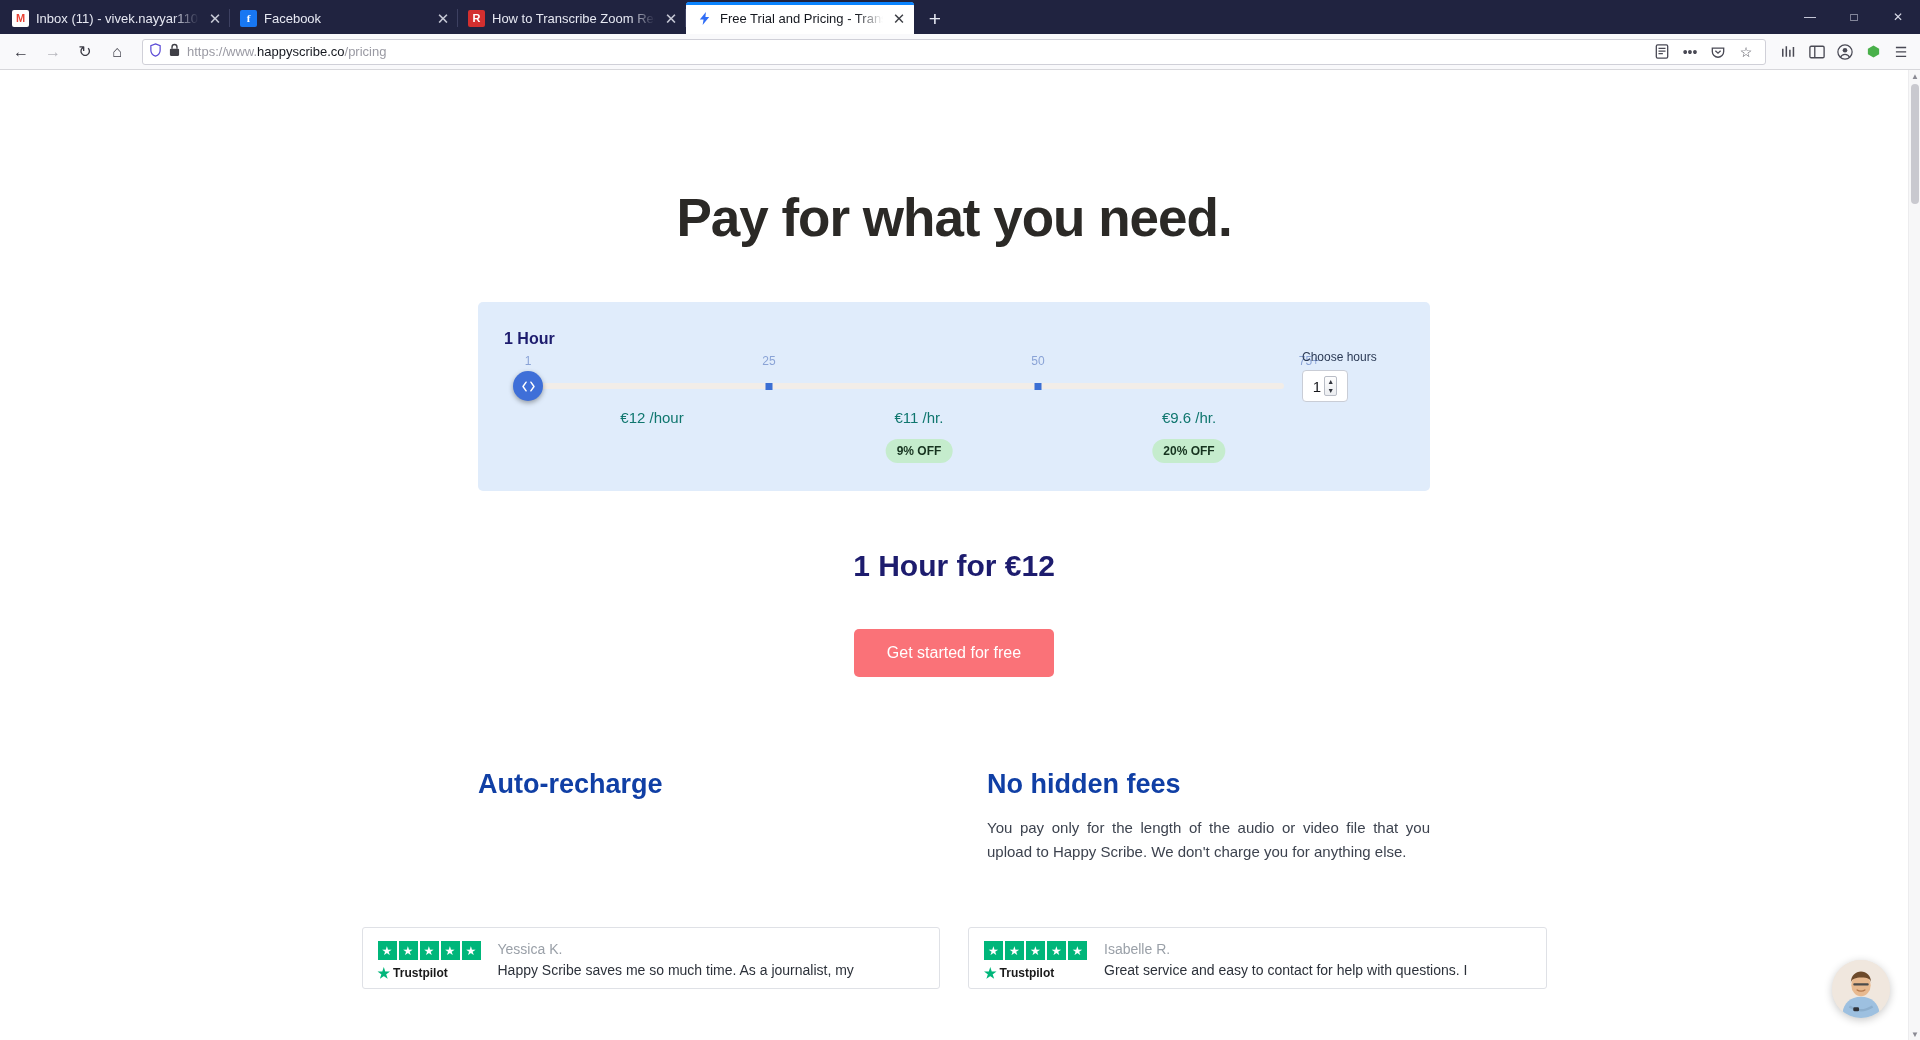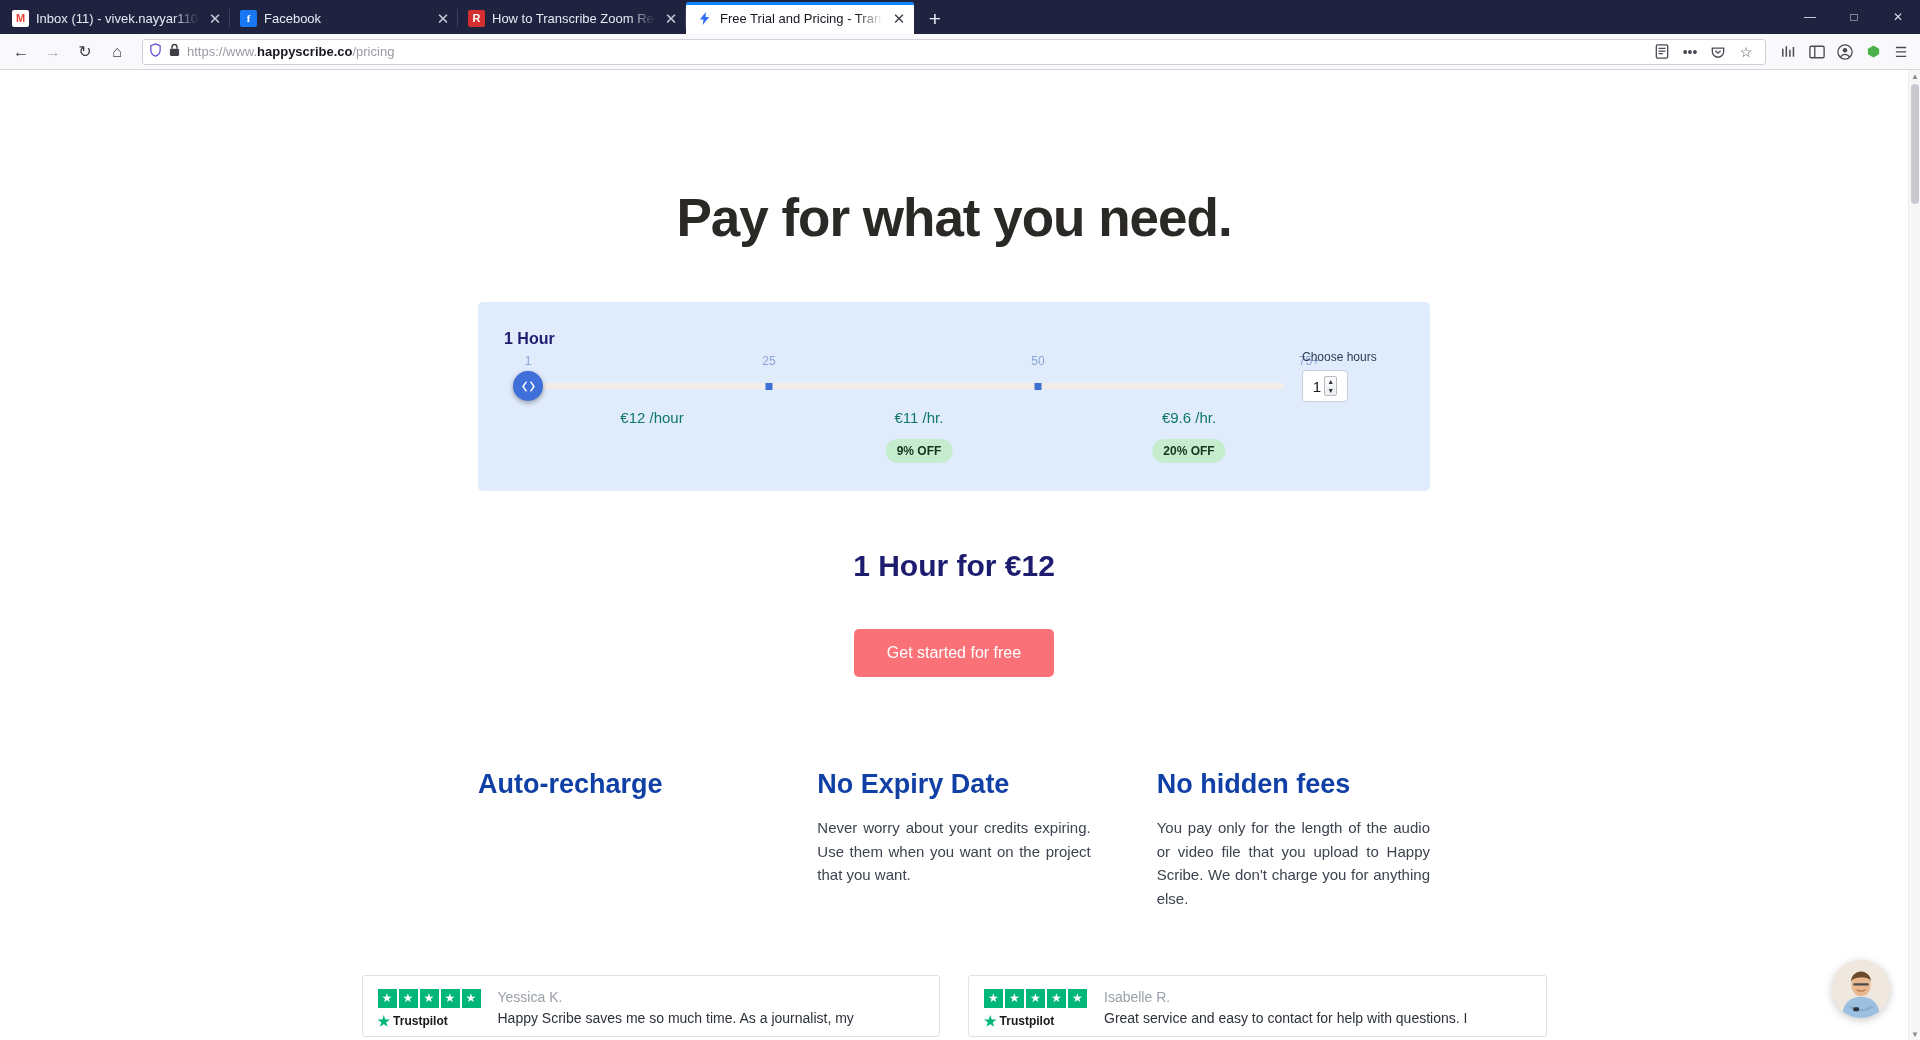--- a/index.html
+++ b/index.html
@@ -74,21 +74,21 @@
     width: 30px; height: 28px; display: flex; align-items: center; justify-content: center;
     color: #3a3a44; font-size: 16px; border-radius: 4px; cursor: pointer;
   }
   .navbtn.disabled { color: #b6b6bd; }
   .urlbar {
     flex: 1; height: 26px; background: #ffffff; border: 1px solid #d0d0d8;
     border-radius: 3px; margin: 0 8px; display: flex; align-items: center;
     padding: 0 6px; gap: 7px;
   }
   .url-text { font-size: 13px; color: #9a9aa3; white-space: nowrap; }
-  .url-text b { color: #15181f; font-weight: 700; }
+  .url-text b { color: #15181f; font-weight: 400; }
   .url-right { display: flex; align-items: center; gap: 2px; margin-left: auto; }
   .toolicon {
     width: 26px; height: 24px; display: flex; align-items: center; justify-content: center;
     color: #4a4a55; font-size: 14px; cursor: pointer;
   }
 
   
   .viewport {
     flex: 1; position: relative; background: #fff; overflow: hidden;
   }
@@ -385,24 +385,20 @@
 
       <div class="cta-wrap">
         <button class="cta">Get started for free</button>
       </div>
 
       <div class="features">
         <div class="feature">
           <h3>Auto-recharge</h3>
         </div>
         <div class="feature">
-          <h3>No Expiry Date</h3>
-          <p>Never worry about your credits expiring. Use them when you want on the project that you want.</p>
-        </div>
-        <div class="feature">
           <h3>No hidden fees</h3>
           <p>You pay only for the length of the audio or video file that you upload to Happy Scribe. We don't charge you for anything else.</p>
         </div>
       </div>
 
       <div class="reviews">
 
         <div class="review">
           <div class="rev-left">
             <div class="stars">

